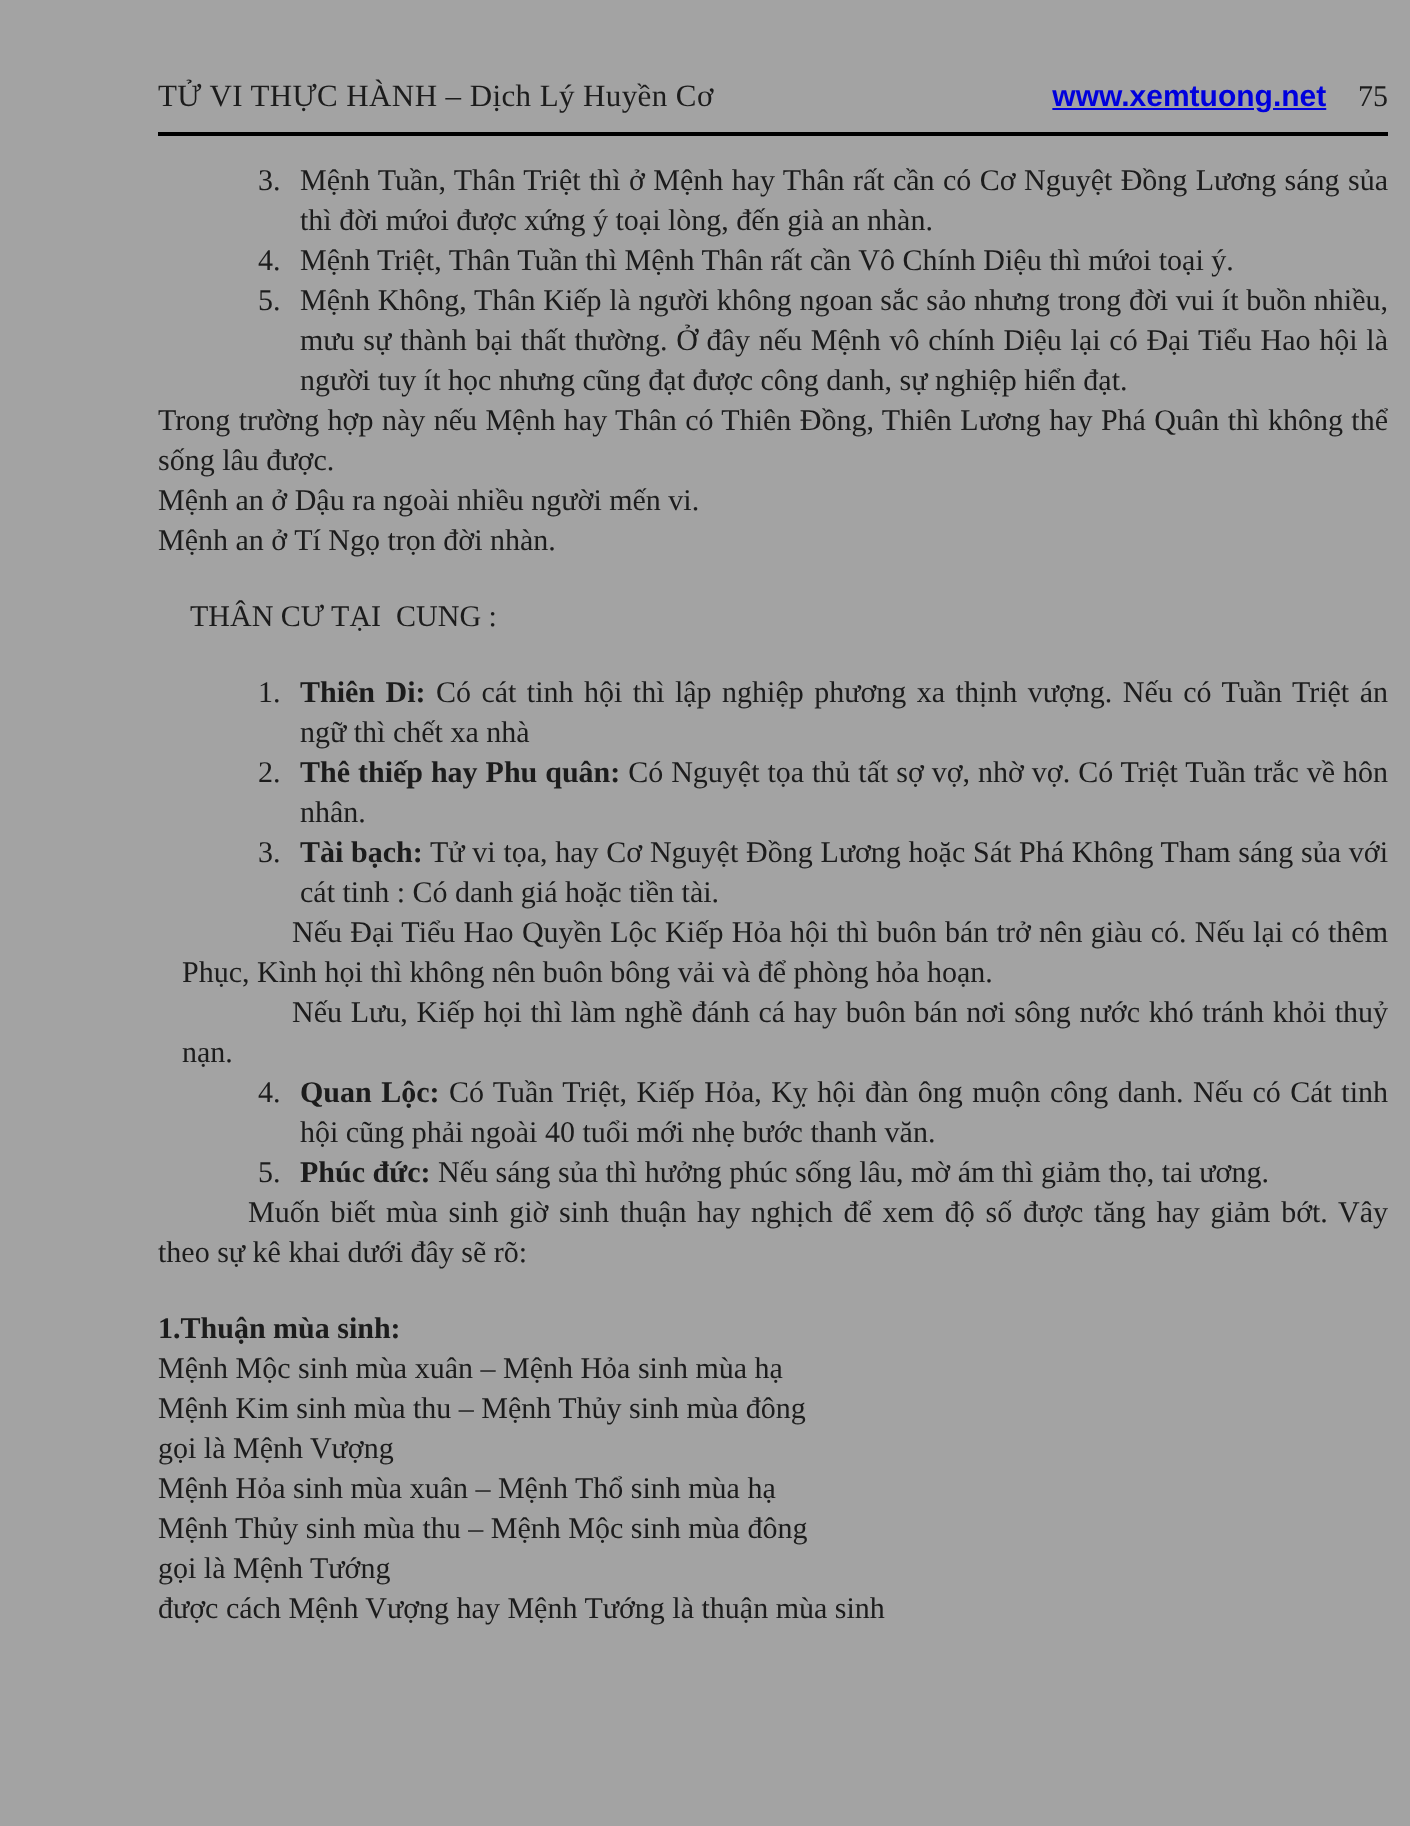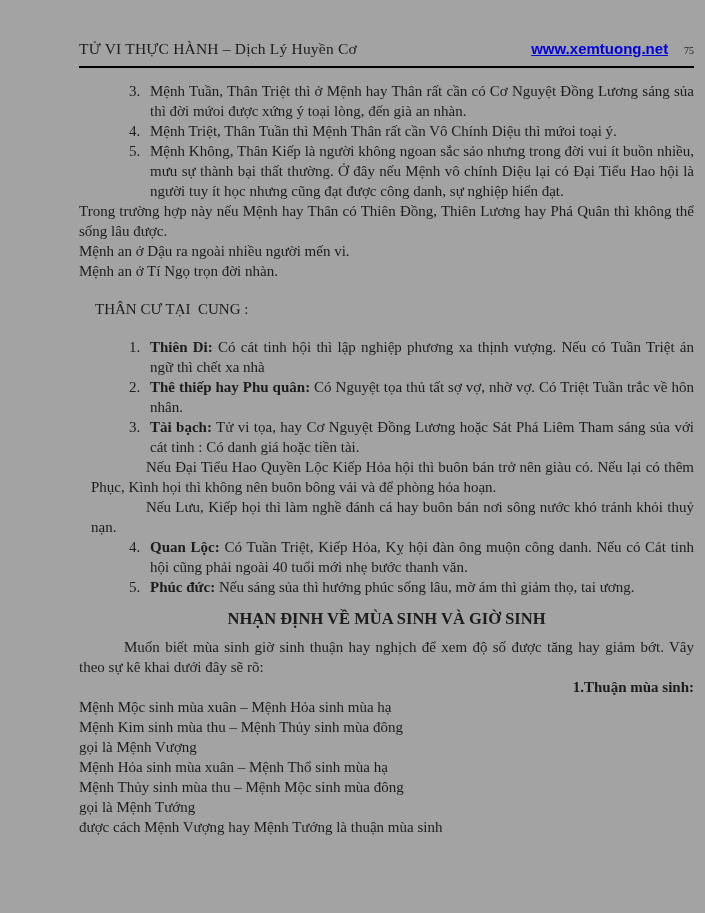--- a/index.html
+++ b/index.html
@@ -19,21 +19,21 @@
   }
   .h-title{letter-spacing:0.2px;}
   .h-right{white-space:nowrap;}
   .h-link{
     font-family:"Liberation Sans","DejaVu Sans",sans-serif;
     font-weight:bold;
     text-decoration:underline;
     font-size:15px;
     cursor:pointer;
   }
-  .h-pagenum{margin-left:12px;font-size:10px;}
+  .h-pagenum{margin-left:12px;font-size:15px;}
   .rule{
     margin:8px 45px 13px 45px;
     border-top:2px solid #000;
     height:0;
   }
   .content{
     margin:0 45px;
     font-size:15px;
     line-height:20px;
     text-align:justify;
@@ -59,21 +59,21 @@
   }
   .heading{
     text-align:center;
     font-weight:bold;
     font-size:16.5px;
     margin:12px 0 8px 0;
   }
   .indent-para{text-indent:45px;}
   .center-block{text-align:center;}
   .center-line{text-align:left;}
-  .subheading{text-align:right;font-weight:bold;}
+  .subheading{text-align:left;font-weight:bold;margin-top:18px;}
 </style>
 </head>
 <body>
 
 <div class="page">
 
   <div class="header">
     <span class="h-title">TỬ VI THỰC HÀNH – Dịch Lý Huyền Cơ</span>
     <span class="h-right">
       <span class="h-link" style="color:#0000dd;">www.xemtuong.net</span>
@@ -107,34 +107,33 @@
     <div class="li">
       <span class="num">1.</span>
       <span class="b">Thiên Di:</span><span> Có cát tinh hội thì lập nghiệp phương xa thịnh vượng. Nếu có Tuần Triệt án ngữ thì chết xa nhà</span>
     </div>
     <div class="li">
       <span class="num">2.</span>
       <span class="b">Thê thiếp hay Phu quân:</span><span> Có Nguyệt tọa thủ tất sợ vợ, nhờ vợ. Có Triệt Tuần trắc về hôn nhân.</span>
     </div>
     <div class="li">
       <span class="num">3.</span>
-      <span class="b">Tài bạch:</span><span> Tử vi tọa, hay Cơ Nguyệt Đồng Lương hoặc Sát Phá Liêm Tham sáng sủa với cát tinh : Có danh giá hoặc tiền tài.</span>
+      <span class="b">Tài bạch:</span><span> Tử vi tọa, hay Cơ Nguyệt Đồng Lương hoặc Sát Phá Không Tham sáng sủa với cát tinh : Có danh giá hoặc tiền tài.</span>
     </div>
     <p class="sub">Nếu Đại Tiểu Hao Quyền Lộc Kiếp Hỏa hội thì buôn bán trở nên giàu có. Nếu lại có thêm Phục, Kình họi thì không nên buôn bông vải và để phòng hỏa hoạn.</p>
     <p class="sub">Nếu Lưu, Kiếp họi thì làm nghề đánh cá hay buôn bán nơi sông nước khó tránh khỏi thuỷ nạn.</p>
     <div class="li">
       <span class="num">4.</span>
       <span class="b">Quan Lộc:</span><span> Có Tuần Triệt, Kiếp Hỏa, Kỵ hội đàn ông muộn công danh. Nếu có Cát tinh hội cũng phải ngoài 40 tuổi mới nhẹ bước thanh văn.</span>
     </div>
     <div class="li">
       <span class="num">5.</span>
       <span class="b">Phúc đức:</span><span> Nếu sáng sủa thì hưởng phúc sống lâu, mờ ám thì giảm thọ, tai ương.</span>
     </div>
 
-    <p class="heading">NHẠN ĐỊNH VỀ MÙA SINH VÀ GIỜ SINH</p>
 
     <p class="indent-para">Muốn biết mùa sinh giờ sinh thuận hay nghịch để xem độ số được tăng hay giảm bớt. Vây theo sự kê khai dưới đây sẽ rõ:</p>
 
     <div class="center-block">
       <p class="subheading">1.Thuận mùa sinh:</p>
       <p class="center-line">Mệnh Mộc sinh mùa xuân – Mệnh Hỏa sinh mùa hạ</p>
       <p class="center-line">Mệnh Kim sinh mùa thu – Mệnh Thủy sinh mùa đông</p>
       <p class="center-line">gọi là Mệnh Vượng</p>
       <p class="center-line">Mệnh Hỏa sinh mùa xuân – Mệnh Thổ sinh mùa hạ</p>
       <p class="center-line">Mệnh Thủy sinh mùa thu – Mệnh Mộc sinh mùa đông</p>

